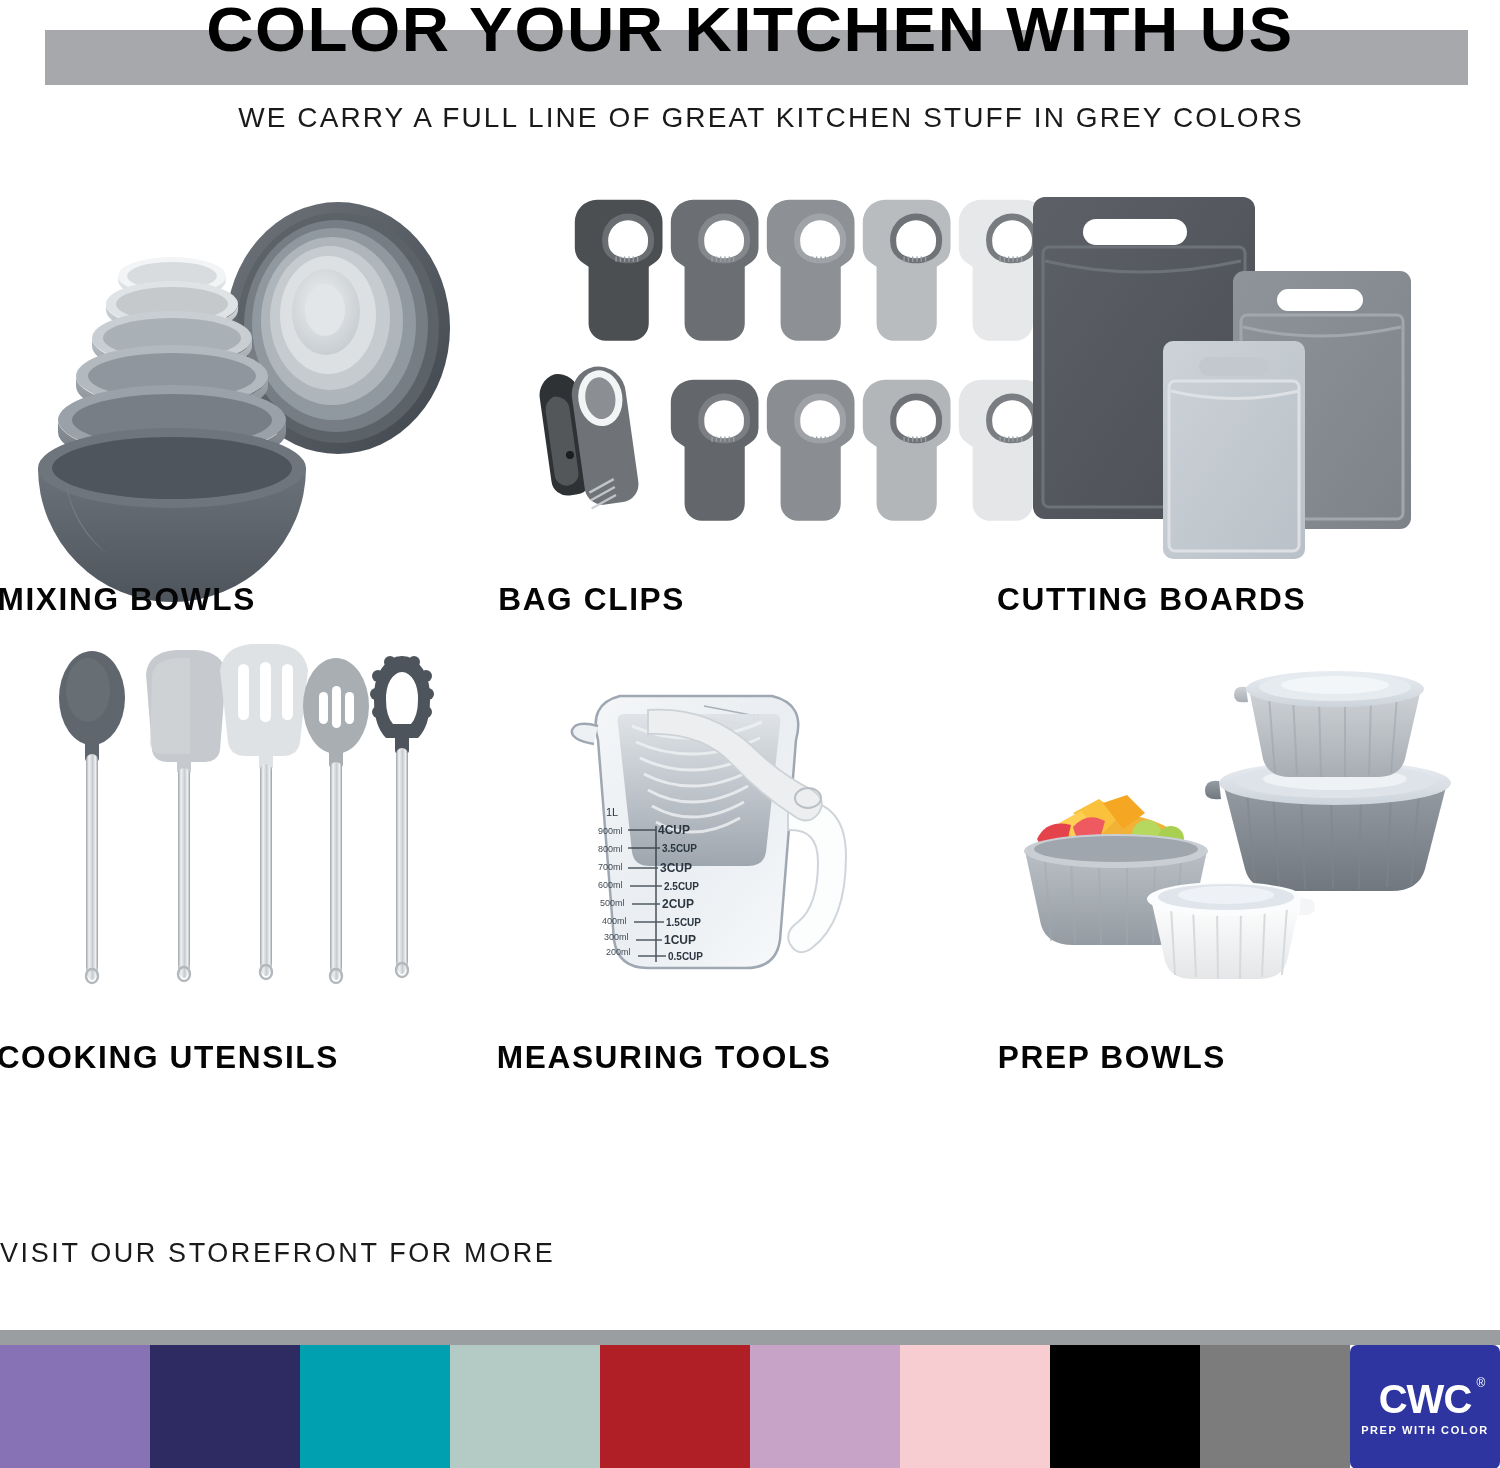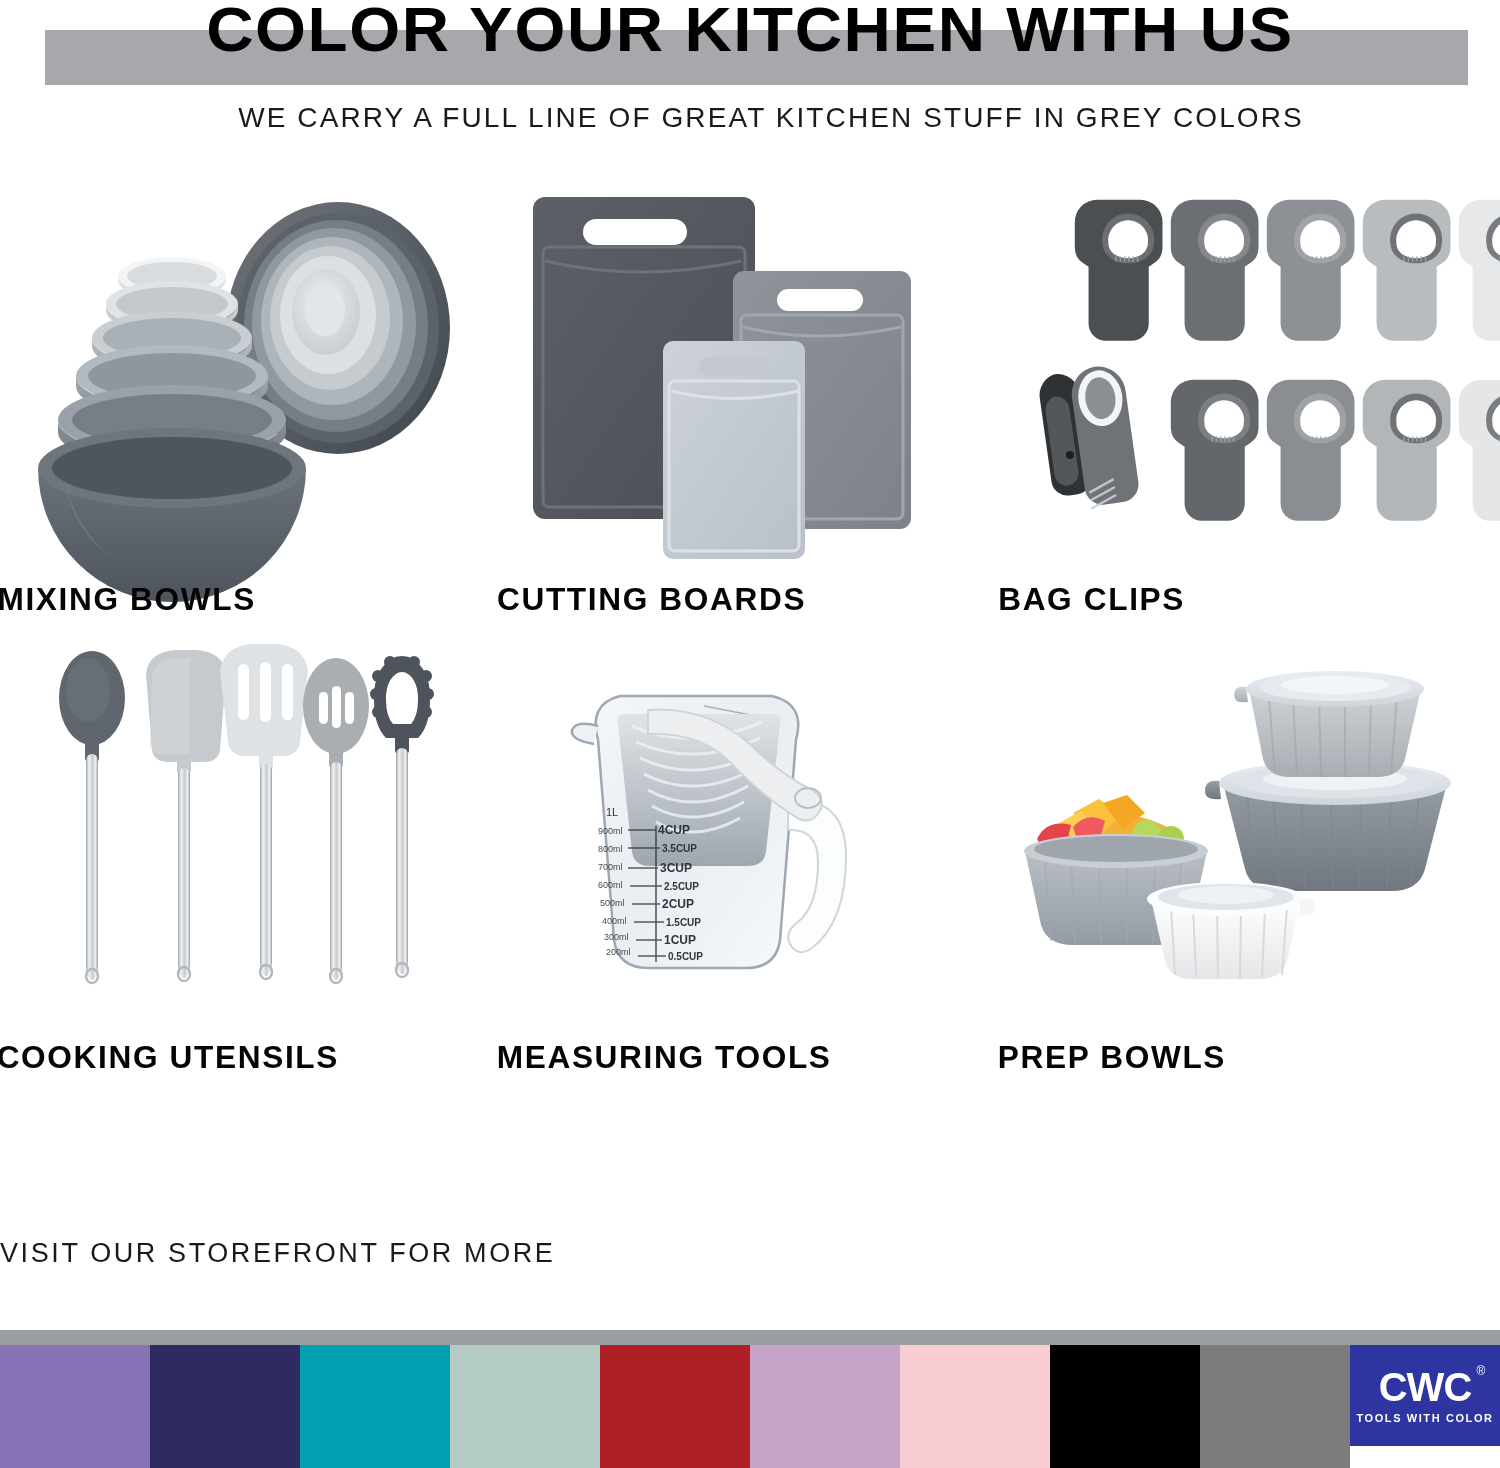--- a/index.html
+++ b/index.html
@@ -25,22 +25,22 @@
 
   
   .storefront{position:absolute;left:0;top:1238px;width:1500px;
     font-size:27px;font-weight:300;letter-spacing:2.6px;color:#1a1a1a;white-space:nowrap;}
 
   
   .strip-wrap{position:absolute;left:0;top:1330px;width:1500px;height:138px;}
   .strip-grey{position:absolute;left:0;top:0;width:1500px;height:15px;background:#9b9ea1;}
   .swatches{position:absolute;left:0;top:15px;width:1500px;height:123px;display:flex;}
   .sw{height:123px;}
-  .logo-cell{position:relative;height:101px;display:flex;flex-direction:column;
-    align-items:center;justify-content:center;}
+  .logo-cell{position:relative;height:124px;display:flex;flex-direction:column;
+    align-items:center;justify-content:center;border-radius:7px;}
   .logo-main{position:relative;color:#fff;font-size:40px;font-weight:700;letter-spacing:-1px;line-height:1;}
   .logo-reg{position:absolute;top:-2px;right:-13px;font-size:12px;font-weight:400;}
   .logo-sub{color:#fff;font-size:11px;font-weight:700;letter-spacing:1.6px;margin-top:5px;}
 </style>
 </head>
 <body>
 
 <div class="header">
   <div class="header-band" style="background: rgb(166, 168, 171);"></div>
   <div class="header-title">COLOR YOUR KITCHEN WITH US</div>
@@ -128,63 +128,20 @@
             <ellipse cx="162" cy="298" rx="120" ry="31" fill="#4e555d"></ellipse>
             <path d="M56 312 a110 105 0 0 0 44 74 a120 120 0 0 1 -44 -74 z" fill="#8c939a" opacity="0.45"></path>
           </g>
         </svg>
       </div>
       <div class="cap">MIXING BOWLS</div>
     </div>
 
     <div class="cell">
       <div class="stage">
-        <svg width="430" height="390" viewBox="0 0 430 390">
-          <defs>
-            <linearGradient id="cbDark" x1="0" y1="0" x2="1" y2="1">
-              <stop offset="0" stop-color="#5d6167"></stop>
-                <stop offset="1" stop-color="#4b4f55"></stop>
-            </linearGradient>
-            <linearGradient id="cbMid" x1="0" y1="0" x2="1" y2="1">
-              <stop offset="0" stop-color="#8f949a"></stop>
-                <stop offset="1" stop-color="#7d828a"></stop>
-            </linearGradient>
-            <linearGradient id="cbLight" x1="0" y1="0" x2="1" y2="1">
-              <stop offset="0" stop-color="#ccd2d8"></stop>
-                <stop offset="1" stop-color="#b9c0c7"></stop>
-            </linearGradient>
-          </defs>
-
-          <g>
-            <rect x="18" y="22" width="222" height="322" rx="12" fill="url(#cbDark)"></rect>
-            <rect x="68" y="44" width="104" height="26" rx="13" fill="#fff"></rect>
-            <path d="M34 72 h190 a6 6 0 0 1 6 6 v248 a6 6 0 0 1 -6 6 h-190 a6 6 0 0 1 -6 -6 v-248 a6 6 0 0 1 6 -6 z" fill="none" stroke="#6d7278" stroke-width="3"></path>
-            <path d="M30 86 q95 22 196 0" fill="none" stroke="#6d7278" stroke-width="3"></path>
-          </g>
-
-          <g>
-            <rect x="218" y="96" width="178" height="258" rx="11" fill="url(#cbMid)"></rect>
-            <rect x="262" y="114" width="86" height="22" rx="11" fill="#fff"></rect>
-            <path d="M232 140 h150 a6 6 0 0 1 6 6 v192 a6 6 0 0 1 -6 6 h-150 a6 6 0 0 1 -6 -6 v-192 a6 6 0 0 1 6 -6 z" fill="none" stroke="#a2a7ad" stroke-width="3"></path>
-            <path d="M228 152 q76 18 158 0" fill="none" stroke="#a2a7ad" stroke-width="3"></path>
-          </g>
-
-          <g>
-            <rect x="148" y="166" width="142" height="218" rx="10" fill="url(#cbLight)"></rect>
-            <rect x="184" y="182" width="70" height="19" rx="9.5" fill="#c2c8ce"></rect>
-            <path d="M160 206 h118 a6 6 0 0 1 6 6 v158 a6 6 0 0 1 -6 6 h-118 a6 6 0 0 1 -6 -6 v-158 a6 6 0 0 1 6 -6 z" fill="none" stroke="#dde1e5" stroke-width="3"></path>
-            <path d="M156 216 q62 15 128 0" fill="none" stroke="#dde1e5" stroke-width="3"></path>
-          </g>
-        </svg>
-      </div>
-      <div class="cap">CUTTING BOARDS</div>
-    </div>
-
-    <div class="cell">
-      <div class="stage">
         <svg width="420" height="360" viewBox="0 0 420 360">
           <defs>
             <g id="clipShape">
               <path d="M6 2 h50 a26 26 0 0 1 26 26 v30 a22 22 0 0 1 -10 18 l-6 4 v66 a20 20 0 0 1 -20 20 h-30 a20 20 0 0 1 -20 -20 v-66 l-6 -4 a22 22 0 0 1 -10 -18 v-30 a26 26 0 0 1 26 -26 z"></path>
             </g>
           </defs>
 
           <g>
             <g transform="translate(72,8) scale(0.86)">
               <use href="#clipShape" fill="#4c4f52"></use>
@@ -272,20 +229,63 @@
               <path d="M42 18 a30 30 0 0 1 30 34 c0 14 -13 24 -30 24 c-17 0 -30 -10 -30 -24 a30 30 0 0 1 30 -34 z" fill="#7a7e82"></path>
               <path d="M42 26 a23 23 0 0 1 23 26 c0 11 -10 18 -23 18 c-13 0 -23 -7 -23 -18 a23 23 0 0 1 23 -26 z" fill="#fff"></path>
               <g stroke="#9aa0a5" stroke-width="1.6">
                 <path d="M28 68 v6 M33 68 v6 M38 68 v6 M43 68 v6 M48 68 v6 M53 68 v6"></path>
               </g>
             </g>
           </g>
         </svg>
       </div>
       <div class="cap">BAG CLIPS</div>
+    </div>
+
+    <div class="cell">
+      <div class="stage">
+        <svg width="430" height="390" viewBox="0 0 430 390">
+          <defs>
+            <linearGradient id="cbDark" x1="0" y1="0" x2="1" y2="1">
+              <stop offset="0" stop-color="#5d6167"></stop>
+                <stop offset="1" stop-color="#4b4f55"></stop>
+            </linearGradient>
+            <linearGradient id="cbMid" x1="0" y1="0" x2="1" y2="1">
+              <stop offset="0" stop-color="#8f949a"></stop>
+                <stop offset="1" stop-color="#7d828a"></stop>
+            </linearGradient>
+            <linearGradient id="cbLight" x1="0" y1="0" x2="1" y2="1">
+              <stop offset="0" stop-color="#ccd2d8"></stop>
+                <stop offset="1" stop-color="#b9c0c7"></stop>
+            </linearGradient>
+          </defs>
+
+          <g>
+            <rect x="18" y="22" width="222" height="322" rx="12" fill="url(#cbDark)"></rect>
+            <rect x="68" y="44" width="104" height="26" rx="13" fill="#fff"></rect>
+            <path d="M34 72 h190 a6 6 0 0 1 6 6 v248 a6 6 0 0 1 -6 6 h-190 a6 6 0 0 1 -6 -6 v-248 a6 6 0 0 1 6 -6 z" fill="none" stroke="#6d7278" stroke-width="3"></path>
+            <path d="M30 86 q95 22 196 0" fill="none" stroke="#6d7278" stroke-width="3"></path>
+          </g>
+
+          <g>
+            <rect x="218" y="96" width="178" height="258" rx="11" fill="url(#cbMid)"></rect>
+            <rect x="262" y="114" width="86" height="22" rx="11" fill="#fff"></rect>
+            <path d="M232 140 h150 a6 6 0 0 1 6 6 v192 a6 6 0 0 1 -6 6 h-150 a6 6 0 0 1 -6 -6 v-192 a6 6 0 0 1 6 -6 z" fill="none" stroke="#a2a7ad" stroke-width="3"></path>
+            <path d="M228 152 q76 18 158 0" fill="none" stroke="#a2a7ad" stroke-width="3"></path>
+          </g>
+
+          <g>
+            <rect x="148" y="166" width="142" height="218" rx="10" fill="url(#cbLight)"></rect>
+            <rect x="184" y="182" width="70" height="19" rx="9.5" fill="#c2c8ce"></rect>
+            <path d="M160 206 h118 a6 6 0 0 1 6 6 v158 a6 6 0 0 1 -6 6 h-118 a6 6 0 0 1 -6 -6 v-158 a6 6 0 0 1 6 -6 z" fill="none" stroke="#dde1e5" stroke-width="3"></path>
+            <path d="M156 216 q62 15 128 0" fill="none" stroke="#dde1e5" stroke-width="3"></path>
+          </g>
+        </svg>
+      </div>
+      <div class="cap">CUTTING BOARDS</div>
     </div>
   </div>
 
   <div class="row">
 
     <div class="cell">
       <div class="stage">
         <svg width="420" height="400" viewBox="0 0 420 400">
           <defs>
             <linearGradient id="steel" x1="0" y1="0" x2="1" y2="0">
@@ -539,16 +539,16 @@
     <div class="sw" style="background: rgb(176, 31, 37); width: 150px;"></div>
     <div class="sw" style="background: rgb(200, 163, 200); width: 150px;"></div>
     <div class="sw" style="background: rgb(248, 205, 210); width: 150px;"></div>
     <div class="sw" style="background: rgb(0, 0, 0); width: 150px;"></div>
     <div class="sw" style="background: rgb(124, 124, 124); width: 150px;"></div>
     <div class="logo-cell" style="background: rgb(46, 53, 160); width: 150px;">
       <div class="logo-main">
         <span>CWC</span>
         <span class="logo-reg">®</span>
       </div>
-      <div class="logo-sub">TOOLS WITH COLOR</div>
+      <div class="logo-sub">PREP WITH COLOR</div>
     </div>
   </div>
 </div>
 
 </body></html>

